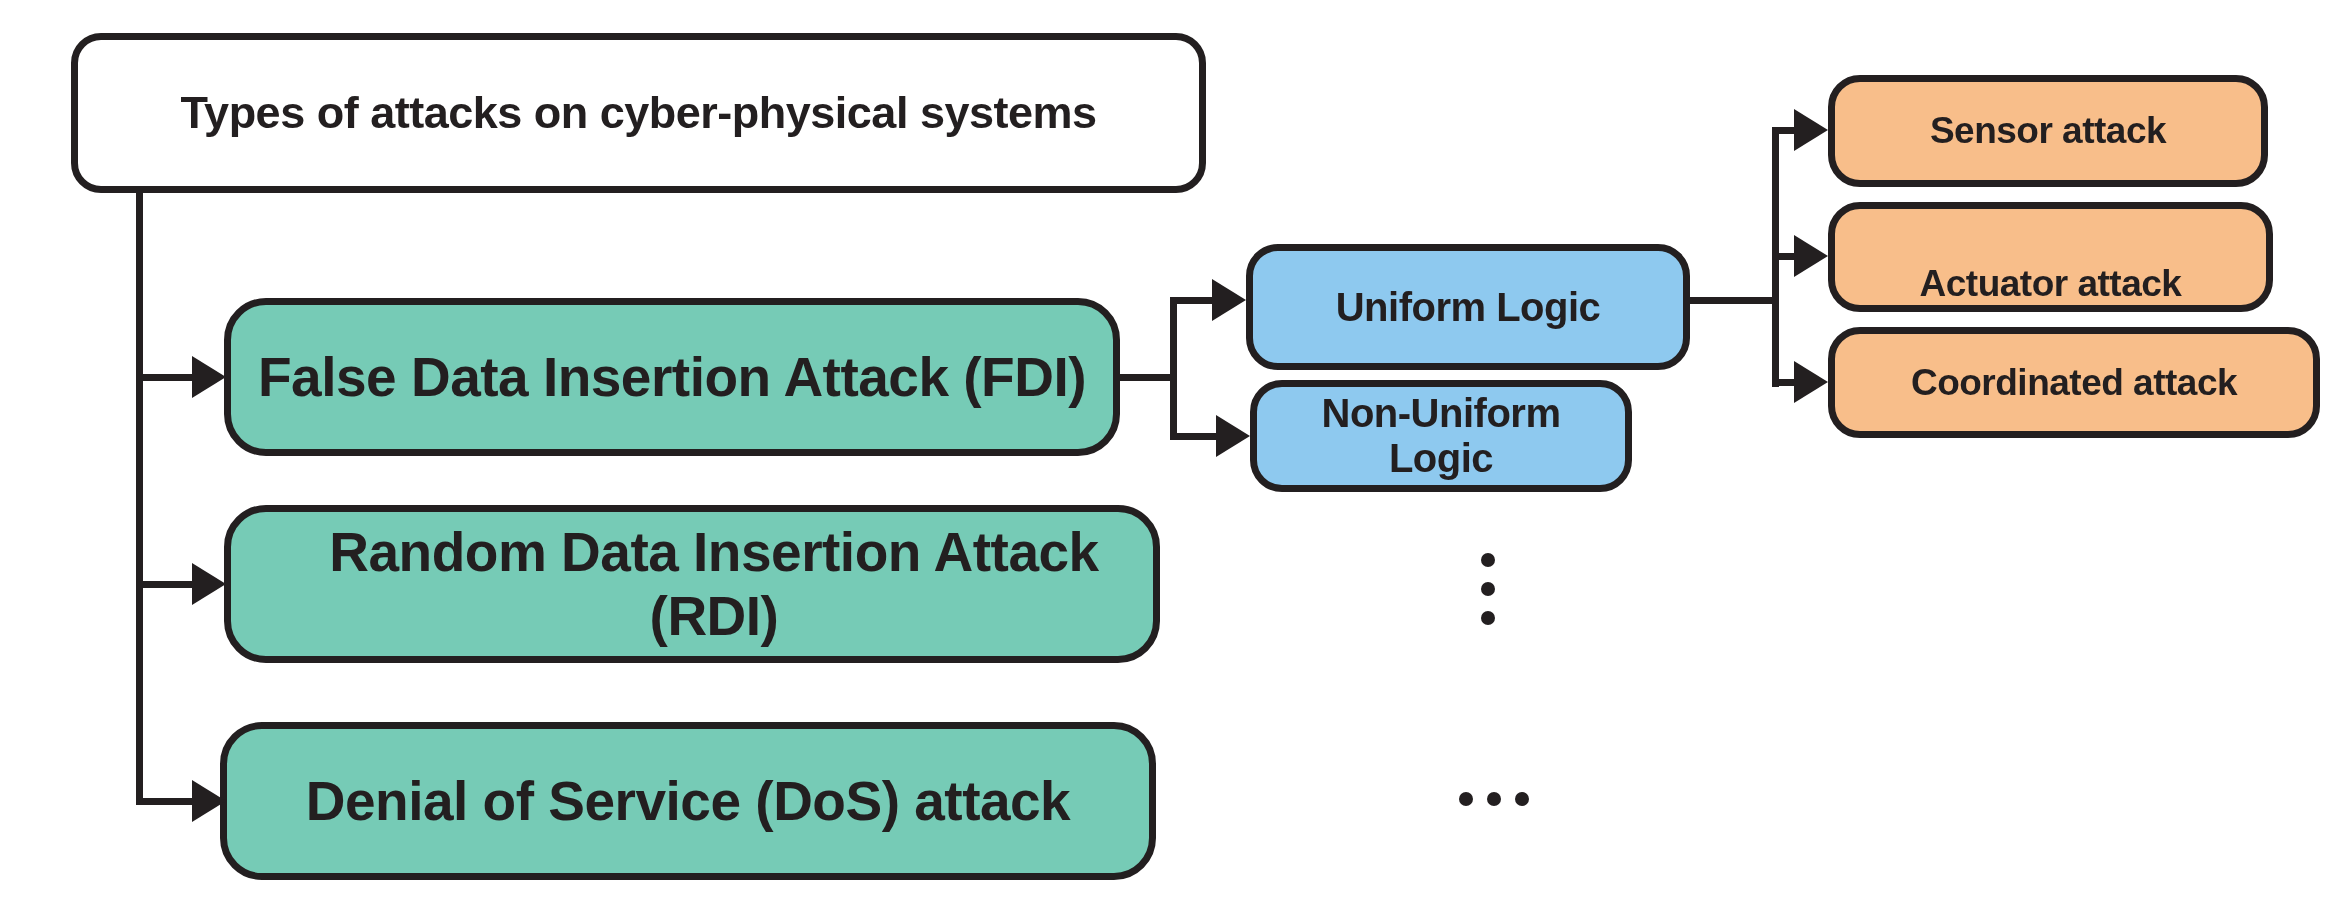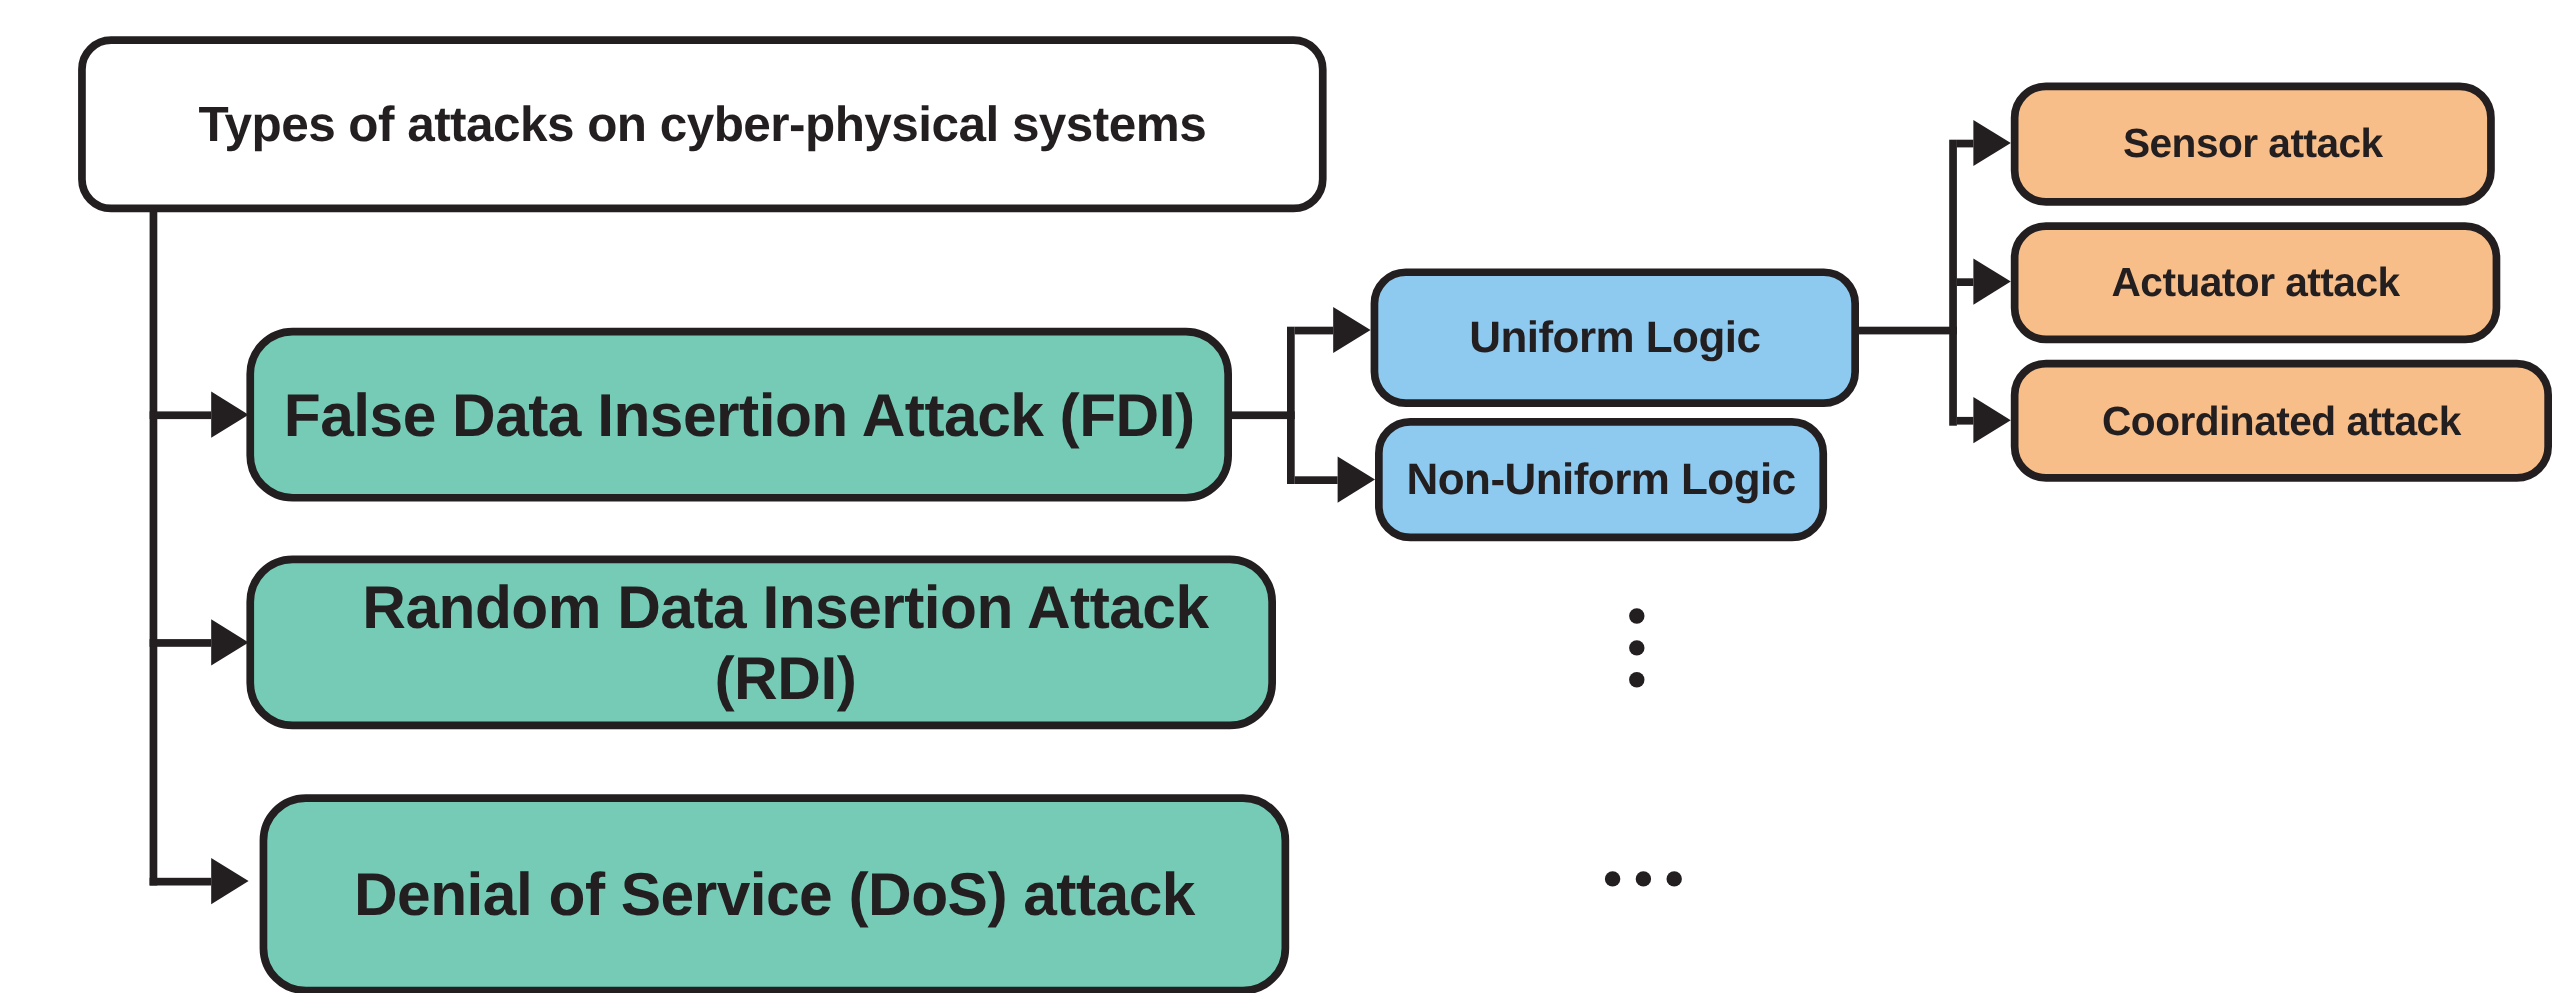--- a/index.html
+++ b/index.html
@@ -32,29 +32,29 @@
 
   
   .n-root {
     left: 35px; top: 33px; width: 1135px; height: 160px;
     border-radius: 30px; background: #ffffff; font-size: 45px;
   }
   
   .n-green { border-radius: 42px; font-size: 55px; }
   .n-fdi { left: 224px; top: 298px; width: 896px; height: 158px; }
   .n-rdi { left: 224px; top: 505px; width: 936px; height: 158px; padding-left: 44px; }
-  .n-dos { left: 236px; top: 722px; width: 936px; height: 182px; }
+  .n-dos { left: 220px; top: 722px; width: 936px; height: 158px; }
   
   .n-blue { border-radius: 32px; font-size: 40px; }
   .n-uniform { left: 1246px; top: 244px; width: 444px; height: 126px; }
-  .n-nonuniform { left: 1250px; top: 380px; width: 411px; height: 112px; }
+  .n-nonuniform { left: 1250px; top: 380px; width: 382px; height: 112px; }
   
   .n-orange { border-radius: 32px; font-size: 37px; }
   .n-sensor { left: 1828px; top: 75px; width: 440px; height: 112px; }
-  .n-actuator { left: 1828px; top: 202px; width: 445px; height: 110px; }
+  .n-actuator { left: 1828px; top: 202px; width: 445px; height: 110px; align-items: flex-end; }
   .n-coordinated { left: 1828px; top: 327px; width: 492px; height: 111px; }
 
   
   .line {
     position: absolute;
     background: #231F20;
   }
   
   .arrow {
     position: absolute;

